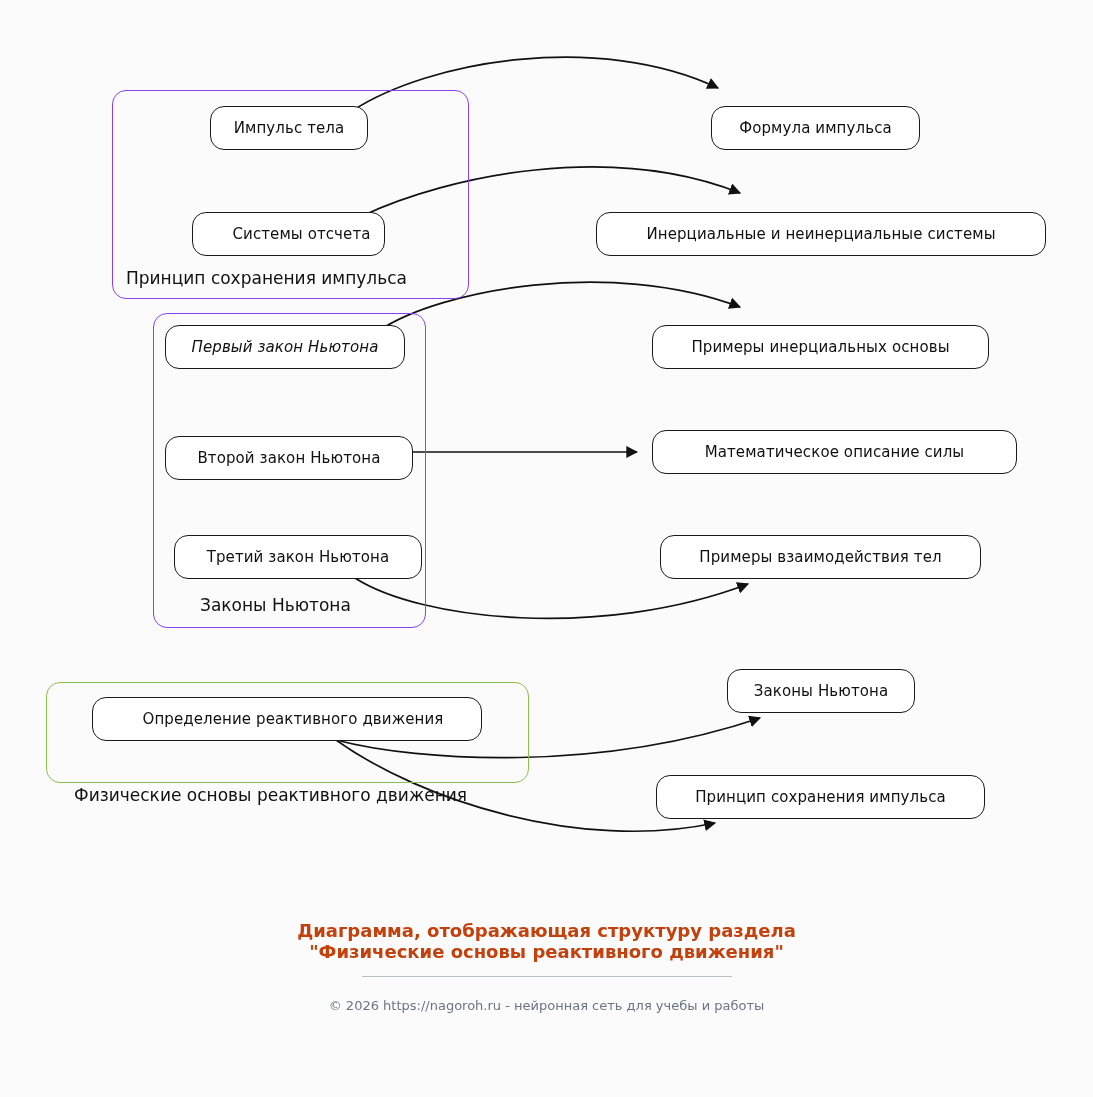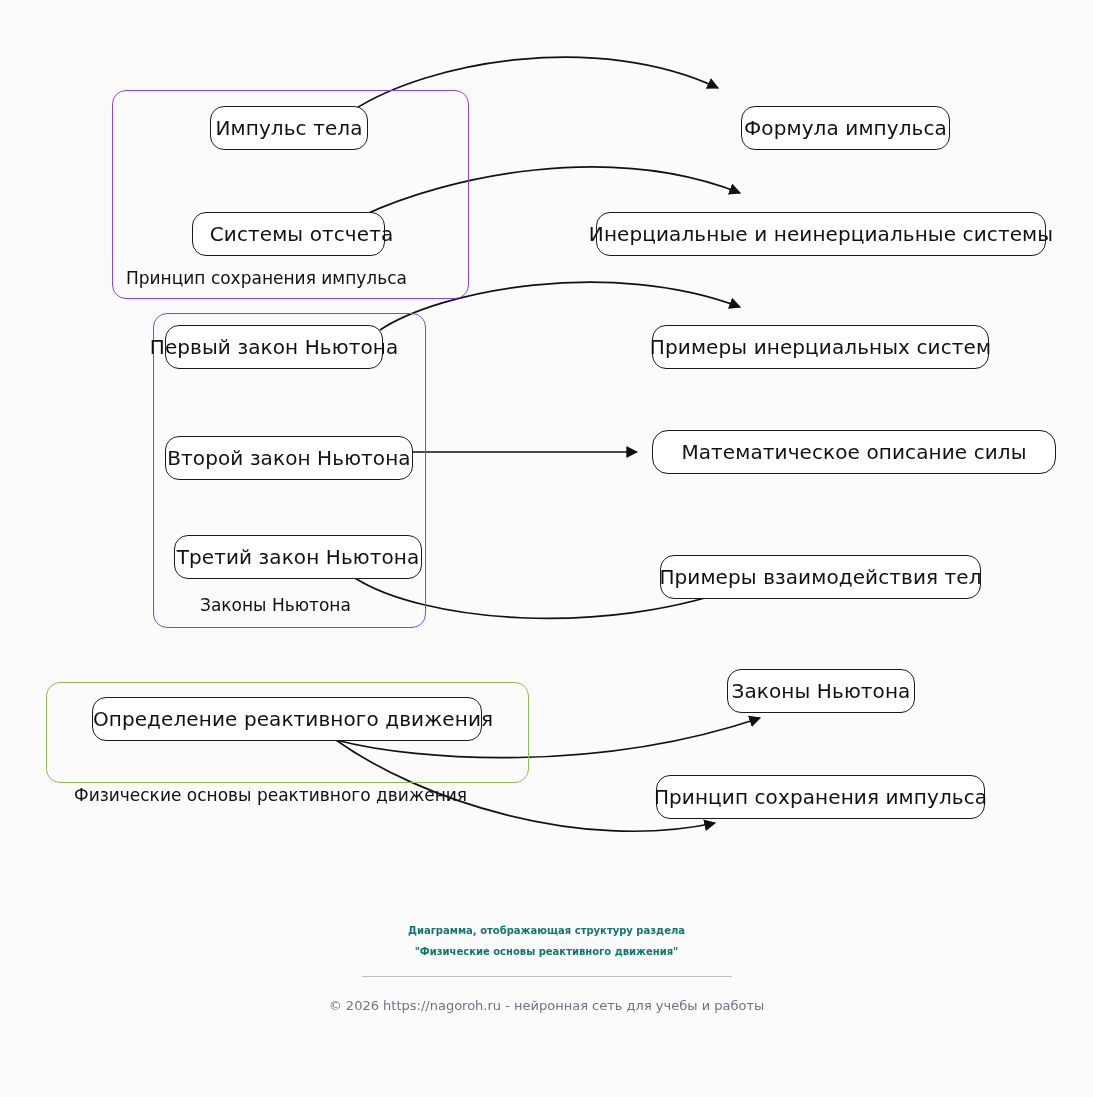--- a/index.html
+++ b/index.html
@@ -31,21 +31,21 @@
   .node {
     position: absolute;
     box-sizing: border-box;
     border: 1.6px solid #1a1a1a;
     border-radius: 14px;
     background: #ffffff;
     display: flex;
     align-items: center;
     justify-content: center;
     color: #111111;
-    font-size: 20px;
+    font-size: 15px;
     line-height: 1;
     white-space: nowrap;
     letter-spacing: 0.1px;
   }
   
   .cluster {
     position: absolute;
     box-sizing: border-box;
     border: 1.5px solid #8a42ee;
     border-radius: 14px;
@@ -62,23 +62,23 @@
     white-space: nowrap;
   }
   
   .footer {
     position: absolute;
     left: 0;
     width: 1093px;
     text-align: center;
   }
   .footer-title {
-    color: #0f766e;
+    color: #c2410c;
     font-weight: bold;
-    font-size: 10px;
+    font-size: 18px;
     line-height: 21px;
     white-space: pre-line;
   }
   .footer-rule {
     width: 370px;
     height: 0;
     border-top: 1.4px solid #b9c0c9;
     margin: 14px auto 0 auto;
   }
   .footer-copy {
@@ -118,45 +118,45 @@
       <div class="cluster green" style="left: 46px; top: 682px; width: 483px; height: 101px; border-color: rgb(140, 191, 80);"></div>
       <div class="cluster-label" style="left: 74px; top: 787px;">Физические основы реактивного движения</div>
     </div>
   <div id="nodes-layer">
       <div class="node" style="left: 210px; top: 106px; width: 158px; height: 44px;">
         <span>Импульс тела</span>
       </div>
       <div class="node" style="left: 192px; top: 212px; width: 193px; height: 44px; padding-left: 26px;">
         <span>Системы отсчета</span>
       </div>
-      <div class="node" style="left: 165px; top: 325px; width: 218px; height: 44px;">
+      <div class="node" style="left: 165px; top: 325px; width: 240px; height: 44px; font-style: italic;">
         <span>Первый закон Ньютона</span>
       </div>
       <div class="node" style="left: 165px; top: 436px; width: 248px; height: 44px;">
         <span>Второй закон Ньютона</span>
       </div>
       <div class="node" style="left: 165px; top: 535px; width: 248px; height: 44px; margin-left: 9px;">
         <span>Третий закон Ньютона</span>
       </div>
       <div class="node" style="left: 92px; top: 697px; width: 390px; height: 44px; padding-left: 12px;">
         <span>Определение реактивного движения</span>
       </div>
-      <div class="node" style="left: 741px; top: 106px; width: 209px; height: 44px;">
+      <div class="node" style="left: 711px; top: 106px; width: 209px; height: 44px;">
         <span>Формула импульса</span>
       </div>
       <div class="node" style="left: 596px; top: 212px; width: 450px; height: 44px;">
         <span>Инерциальные и неинерциальные системы</span>
       </div>
       <div class="node" style="left: 652px; top: 325px; width: 337px; height: 44px;">
-        <span>Примеры инерциальных систем</span>
+        <span>Примеры инерциальных основы</span>
       </div>
-      <div class="node" style="left: 652px; top: 430px; width: 404px; height: 44px; border-radius: 16px;">
+      <div class="node" style="left: 652px; top: 430px; width: 365px; height: 44px;">
         <span>Математическое описание силы</span>
       </div>
-      <div class="node" style="left: 660px; top: 535px; width: 321px; height: 44px; margin-top: 20px;">
+      <div class="node" style="left: 660px; top: 535px; width: 321px; height: 44px;">
         <span>Примеры взаимодействия тел</span>
       </div>
       <div class="node" style="left: 727px; top: 669px; width: 188px; height: 44px;">
         <span>Законы Ньютона</span>
       </div>
       <div class="node" style="left: 656px; top: 775px; width: 329px; height: 44px;">
         <span>Принцип сохранения импульса</span>
       </div>
     </div>
 

